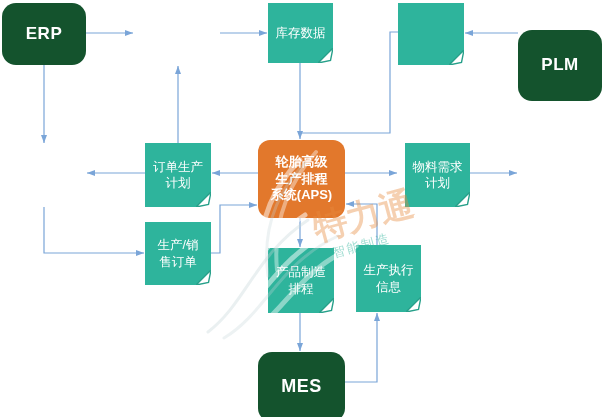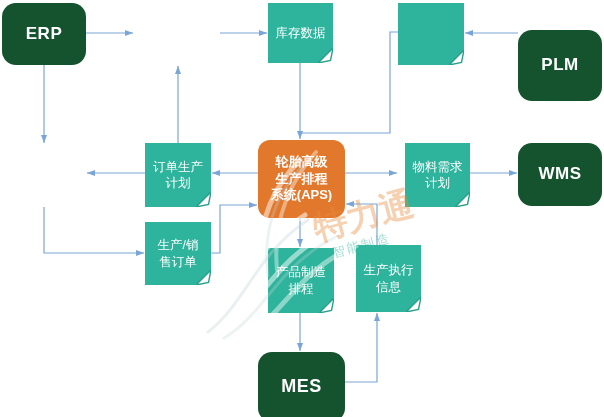--- a/index.html
+++ b/index.html
@@ -76,23 +76,20 @@
       <polyline points="345,382 377,382 377,313" marker-end="url(#arw)"></polyline>
     </g>
   </svg>
 
   <div class="node sys n-erp">
     <span class="lbl">ERP</span>
   </div>
   <div class="node sys n-plm">
     <span class="lbl">PLM</span>
   </div>
-  <div class="node sys n-wms">
-    <span class="lbl">WMS</span>
-  </div>
   <div class="node sys n-mes">
     <span class="lbl">MES</span>
   </div>
 
   <div class="node aps n-aps">
     <span class="lbl">轮胎高级
 生产排程
 系统(APS)</span>
   </div>
 

